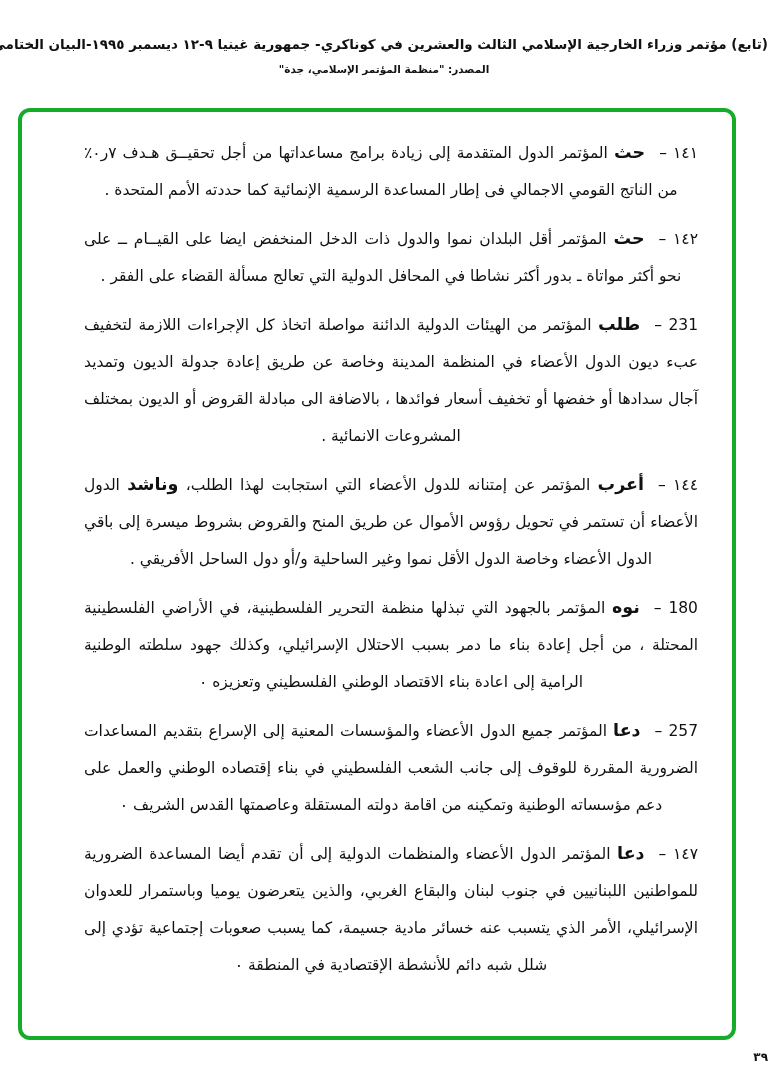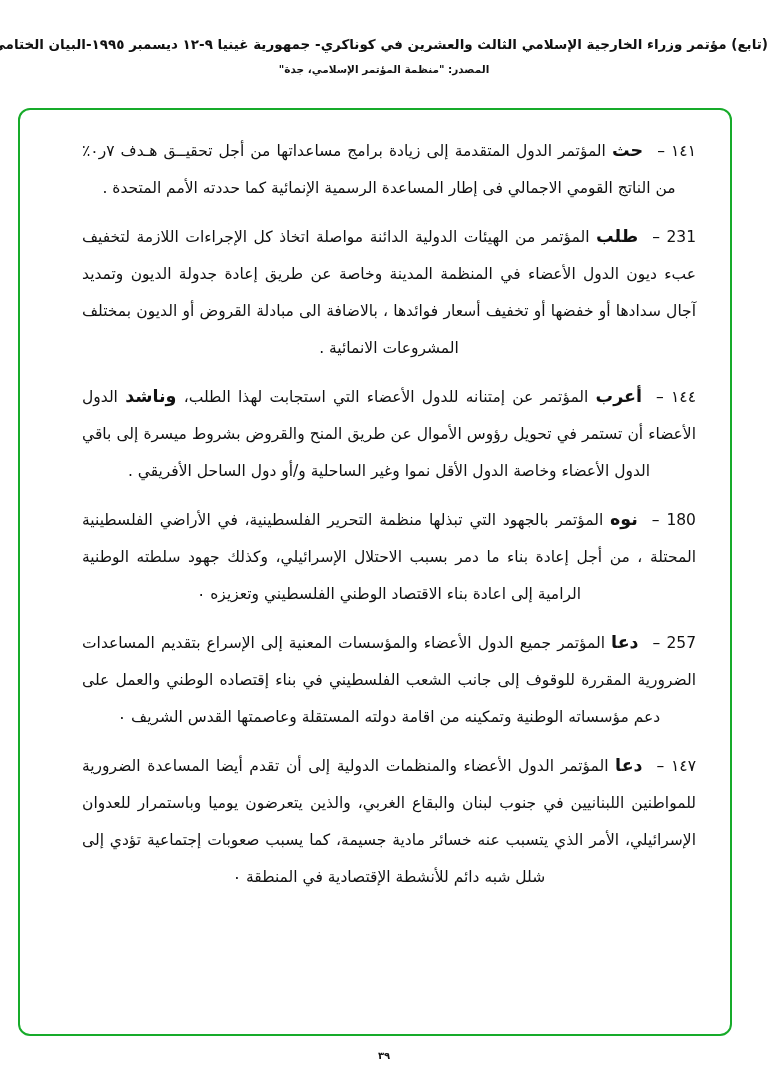--- a/index.html
+++ b/index.html
@@ -11,53 +11,54 @@
     position:absolute;top:36px;left:0;right:0;text-align:center;direction:rtl;
   }
   .header-title{
     font-size:13.5px;font-weight:bold;white-space:nowrap;letter-spacing:0;
   }
   .header-source{
     font-size:10.5px;font-weight:bold;margin-top:11px;
   }
   .frame{
     position:absolute;left:18px;top:108px;width:710px;height:924px;
-    border:2px solid #8b5cf6;border-radius:12px;overflow:hidden;
+    border:4px solid #8b5cf6;border-radius:12px;overflow:hidden;
   }
   .paras{
     position:absolute;top:22px;right:34px;left:62px;bottom:0;
     direction:rtl;
   }
   p.para{
     margin:0 0 11px 0;
     font-size:15.5px;line-height:37px;
     text-align:justify;text-align-last:center;text-justify:inter-word;
   }
   .pnum{
     margin-left:14px;white-space:nowrap;
   }
   .seg-bold{
     font-weight:bold;font-size:1.13em;
   }
   .pagenum{
-    position:absolute;top:1050px;left:0;right:0;text-align:center;
-    font-weight:bold;font-size:10px;direction:rtl;
+    position:absolute;top:1050px;left:0;right:0;text-align:right;
+    font-weight:bold;font-size:12px;direction:rtl;
   }
 </style>
 </head>
 <body>
 
 <div class="header">
   <div class="header-title">(تابع) مؤتمر وزراء الخارجية الإسلامي الثالث والعشرين في كوناكري- جمهورية غينيا ٩-١٢ ديسمبر ١٩٩٥-البيان الختامي</div>
   <div class="header-source">المصدر: "منظمة المؤتمر الإسلامي، جدة"</div>
 </div>
 
 <div class="frame" style="border-color: rgb(23, 171, 42);">
   <div class="paras">
       <p class="para"><span class="pnum">١٤١ –</span><span class="seg-bold">حث</span><span class="seg"> المؤتمر الدول المتقدمة إلى زيادة برامج مساعداتها من أجل تحقيــق هـدف ٧ر٠٪ من الناتج القومي الاجمالي فى إطار المساعدة الرسمية الإنمائية كما حددته الأمم المتحدة .</span></p>
+      <p class="para"><span class="pnum">١٤٢ –</span><span class="seg-bold">حث</span><span class="seg"> المؤتمر أقل البلدان نموا والدول ذات الدخل المنخفض ايضا على القيــام ــ على نحو أكثر مواتاة ـ بدور أكثر نشاطا في المحافل الدولية التي تعالج مسألة القضاء على الفقر .</span></p>
       <p class="para"><span class="pnum">231 –</span><span class="seg-bold">طلب</span><span class="seg"> المؤتمر من الهيئات الدولية الدائنة مواصلة اتخاذ كل الإجراءات اللازمة لتخفيف عبء ديون الدول الأعضاء في المنظمة المدينة وخاصة عن طريق إعادة جدولة الديون وتمديد آجال سدادها أو خفضها أو تخفيف أسعار فوائدها ، بالاضافة الى مبادلة القروض أو الديون بمختلف المشروعات الانمائية .</span></p>
       <p class="para"><span class="pnum">١٤٤ –</span><span class="seg-bold">أعرب</span><span class="seg"> المؤتمر عن إمتنانه للدول الأعضاء التي استجابت لهذا الطلب، </span><span class="seg-bold">وناشد</span><span class="seg"> الدول الأعضاء أن تستمر في تحويل رؤوس الأموال عن طريق المنح والقروض بشروط ميسرة إلى باقي الدول الأعضاء وخاصة الدول الأقل نموا وغير الساحلية و/أو دول الساحل الأفريقي .</span></p>
       <p class="para"><span class="pnum">180 –</span><span class="seg-bold">نوه</span><span class="seg"> المؤتمر بالجهود التي تبذلها منظمة التحرير الفلسطينية، في الأراضي الفلسطينية المحتلة ، من أجل إعادة بناء ما دمر بسبب الاحتلال الإسرائيلي، وكذلك جهود سلطته الوطنية الرامية إلى اعادة بناء الاقتصاد الوطني الفلسطيني وتعزيزه ٠</span></p>
       <p class="para"><span class="pnum">257 –</span><span class="seg-bold">دعا</span><span class="seg"> المؤتمر جميع الدول الأعضاء والمؤسسات المعنية إلى الإسراع بتقديم المساعدات الضرورية المقررة للوقوف إلى جانب الشعب الفلسطيني في بناء إقتصاده الوطني والعمل على دعم مؤسساته الوطنية وتمكينه من اقامة دولته المستقلة وعاصمتها القدس الشريف ٠</span></p>
       <p class="para"><span class="pnum">١٤٧ –</span><span class="seg-bold">دعا</span><span class="seg"> المؤتمر الدول الأعضاء والمنظمات الدولية إلى أن تقدم أيضا المساعدة الضرورية للمواطنين اللبنانيين في جنوب لبنان والبقاع الغربي، والذين يتعرضون يوميا وباستمرار للعدوان الإسرائيلي، الأمر الذي يتسبب عنه خسائر مادية جسيمة، كما يسبب صعوبات إجتماعية تؤدي إلى شلل شبه دائم للأنشطة الإقتصادية في المنطقة ٠</span></p>
     </div>
 </div>
 
 <div class="pagenum">٣٩</div>
 

